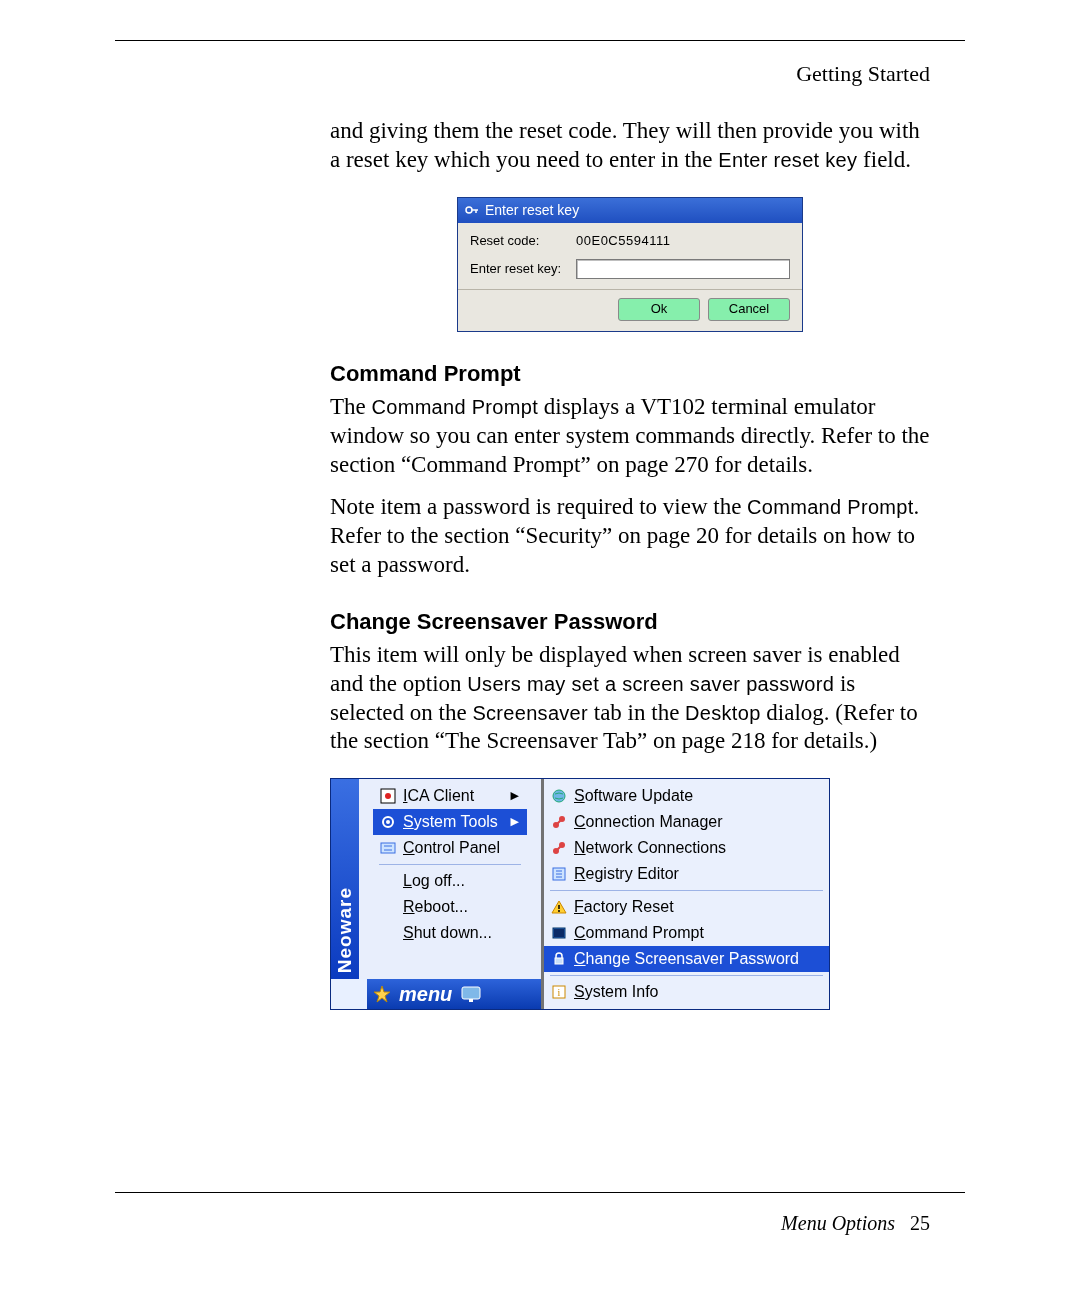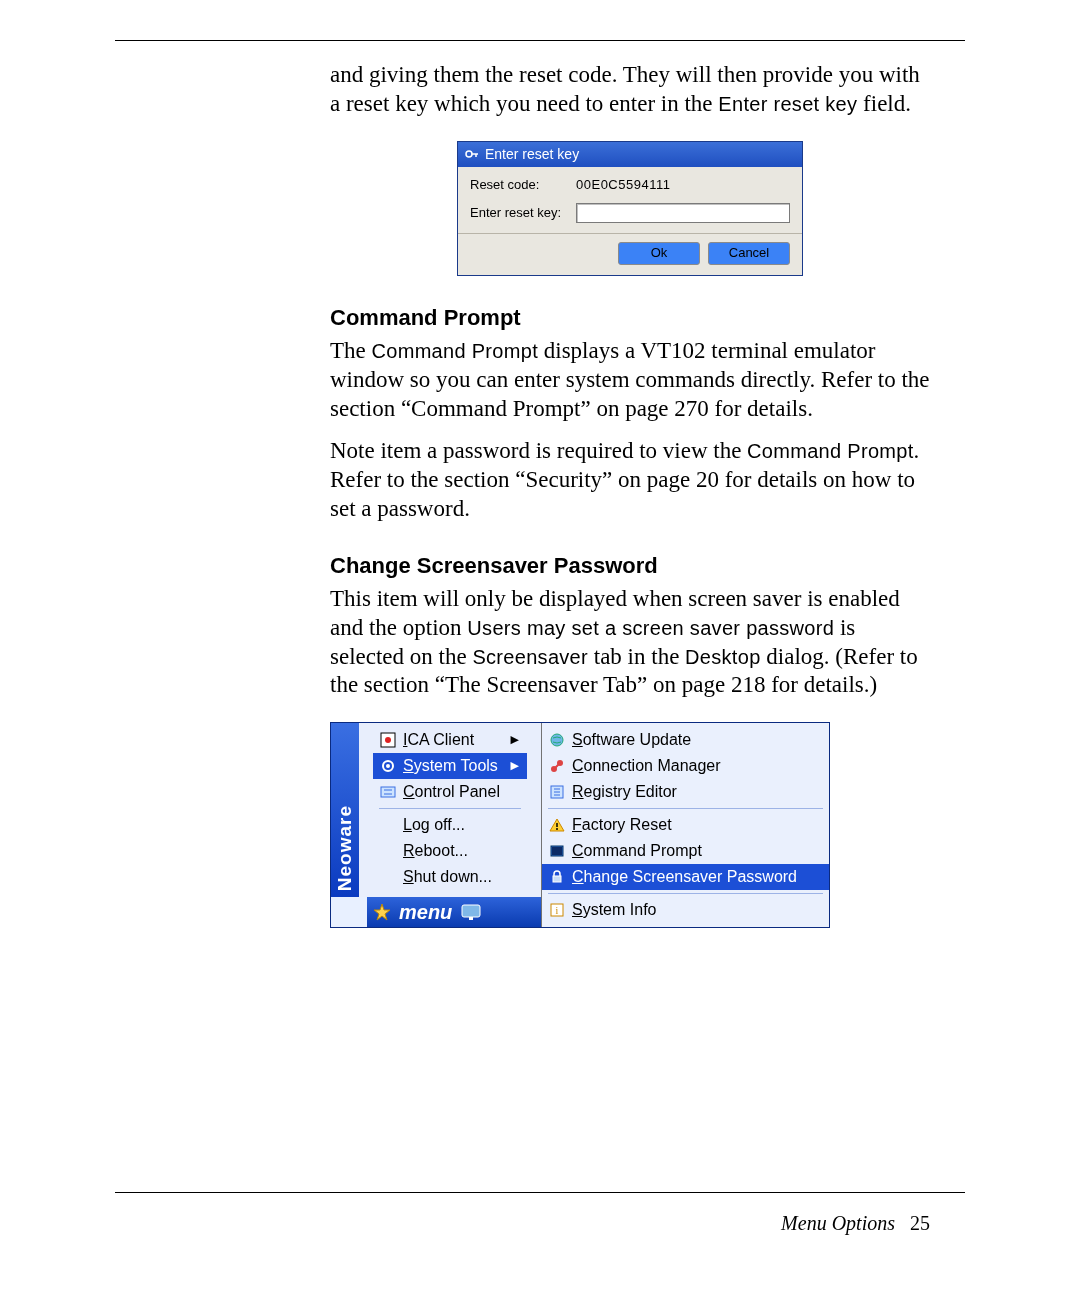--- a/index.html
+++ b/index.html
@@ -96,21 +96,21 @@
     margin: 4px -12px 8px -12px;
   }
   .dlg-btnrow {
     display: flex;
     justify-content: flex-end;
     gap: 8px;
   }
   .dlg-btn {
     min-width: 60px;
     padding: 2px 10px;
-    background: #3b82f6;
+    background: #86efac;
     border: 1px solid #8a8a8a;
     border-radius: 3px;
     font-family: Tahoma, Arial, sans-serif;
     font-size: 13px;
     text-align: center;
   }
 
   
   .menu-shot {
     margin: 22px 0 0 0;
@@ -185,21 +185,21 @@
   .taskbar .menu-lbl {
     font-style: italic;
     font-weight: bold;
     font-size: 20px;
   }
   .taskbar svg { flex: 0 0 auto; }
 
   .menu-right {
     flex: 1;
     background: #eaf0fd;
-    border-left: 1px solid #737373;
+    border-left: 3px solid #737373;
     padding: 4px 0;
     display: flex;
     flex-direction: column;
   }
   .submenu-sep {
     border-top: 1px solid #9db3e6;
     margin: 3px 6px;
   }
   .icon-box {
     width: 18px;
@@ -224,20 +224,21 @@
     bottom: 76px;
     font-size: 20px;
   }
   .footer .fi { font-style: italic; }
 </style>
 </head>
 <body>
 
 <div class="page">
   <div class="top-rule"></div>
+  <div class="header-right">Getting Started</div>
 
   <div class="body-col">
     <p class="para">
       <span>and giving them the reset code. They will then provide you with a reset key which you need to enter in the </span><span class="mono">Enter reset key</span><span> field.</span>
     </p>
 
     <div class="dialog-wrap">
       <div class="dialog">
         <div class="titlebar">
           <svg width="16" height="14">
@@ -359,20 +360,30 @@
                 <circle cx="5" cy="11" r="3" fill="#d44"></circle>
                 <circle cx="11" cy="5" r="3" fill="#d44"></circle>
                 <line x1="5" y1="11" x2="11" y2="5" stroke="#d44" stroke-width="2"></line>
               </svg>
             </span>
           <span><span class="ul">C</span><span>onnection Manager</span></span>
         </div>
         <div class="mi">
           <span class="icon-box">
               <svg width="16" height="16">
+                <circle cx="5" cy="11" r="3" fill="#d44"></circle>
+                <circle cx="11" cy="5" r="3" fill="#d44"></circle>
+                <line x1="5" y1="11" x2="11" y2="5" stroke="#d44" stroke-width="2"></line>
+              </svg>
+            </span>
+          <span><span class="ul">N</span><span>etwork Connections</span></span>
+        </div>
+        <div class="mi">
+          <span class="icon-box">
+              <svg width="16" height="16">
                 <rect x="2" y="2" width="12" height="12" fill="#cde3ff" stroke="#3a6fe2"></rect>
                 <line x1="5" y1="5" x2="11" y2="5" stroke="#3a6fe2"></line>
                 <line x1="5" y1="8" x2="11" y2="8" stroke="#3a6fe2"></line>
                 <line x1="5" y1="11" x2="11" y2="11" stroke="#3a6fe2"></line>
               </svg>
             </span>
           <span><span class="ul">R</span><span>egistry Editor</span></span>
         </div>
         <div class="submenu-sep"></div>
         <div class="mi">

